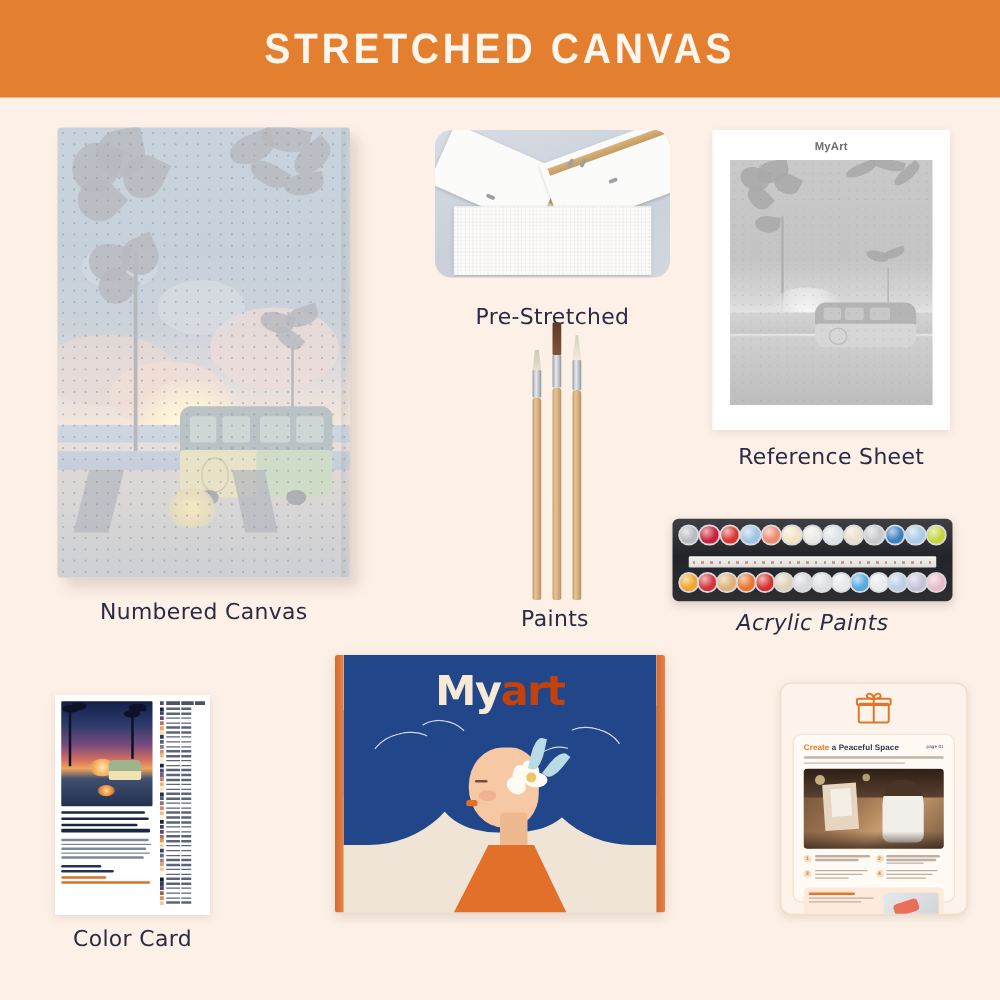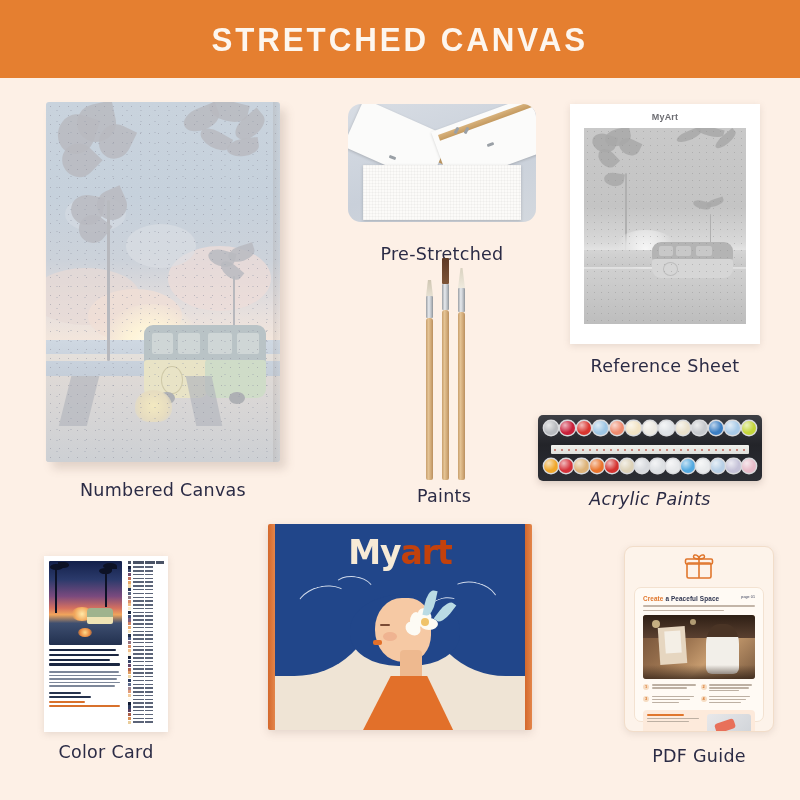--- a/index.html
+++ b/index.html
@@ -757,14 +757,13 @@
             <b></b>
             <i style="width:92%"></i>
             <i style="width:74%"></i>
           </div>
         <div class="pdf-hl-img">
             <div class="pdf-hand"></div>
           </div>
       </div>
     </div>
   </div>
-  <div class="caption" style="top:200px;">PDF Guide</div>
 </div>
 
 </body></html>

